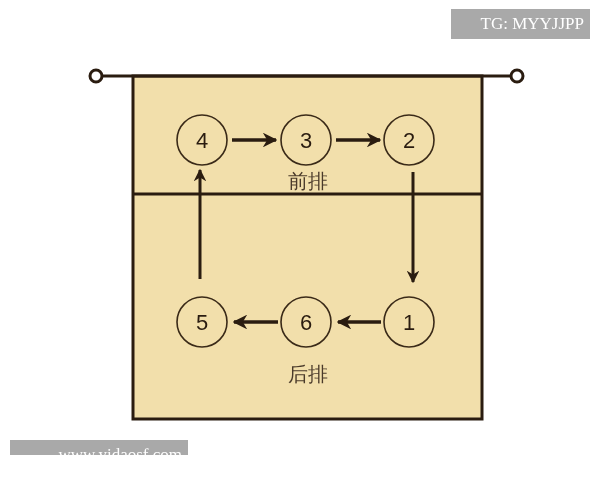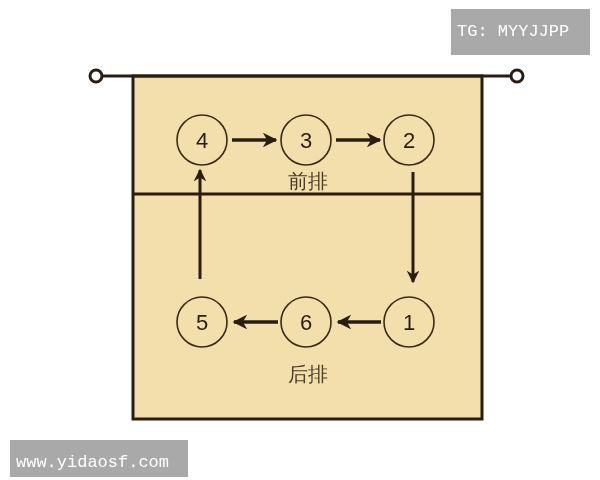--- a/index.html
+++ b/index.html
@@ -1,19 +1,19 @@
 <!DOCTYPE html>
 <html><head>
 <meta charset="utf-8">
 <style>
   html, body { margin:0; padding:0; }
   body { width:600px; height:480px; background:#ffffff; position:relative; overflow:hidden; font-family:"DejaVu Sans", sans-serif; }
-  .badge { position:absolute; background:#a9a9a9; color:#ffffff; font-family:Liberation Mono, monospace; font-size:17px; line-height:28px; padding:8px 6px; }
+  .badge { position:absolute; background:#a9a9a9; color:#ffffff; font-family:Liberation Serif, serif; font-size:17px; line-height:28px; padding:0 6px;text-align:right; }
   #tg { left:451px; top:9px; width:127px; height:30px; line-height:30px; }
-  #site { left:10px; top:440px; width:166px; height:21px; line-height:30px; }
+  #site { left:10px; top:440px; width:166px; height:15px; line-height:30px; }
   svg { position:absolute; left:0; top:0; }
   .num { font-family:"Liberation Sans", sans-serif; font-size:22px; fill:#2a1c10; }
   .zh { font-family:"DejaVu Sans", sans-serif; font-size:20px; fill:#4a3a2a; }
 </style>
 </head>
 <body>
 
 <svg width="600" height="480" viewBox="0 0 600 480">
   <defs>
     <marker id="ah" viewBox="0 0 10 10" refX="9" refY="5" markerWidth="4.2" markerHeight="4.2" orient="auto">

